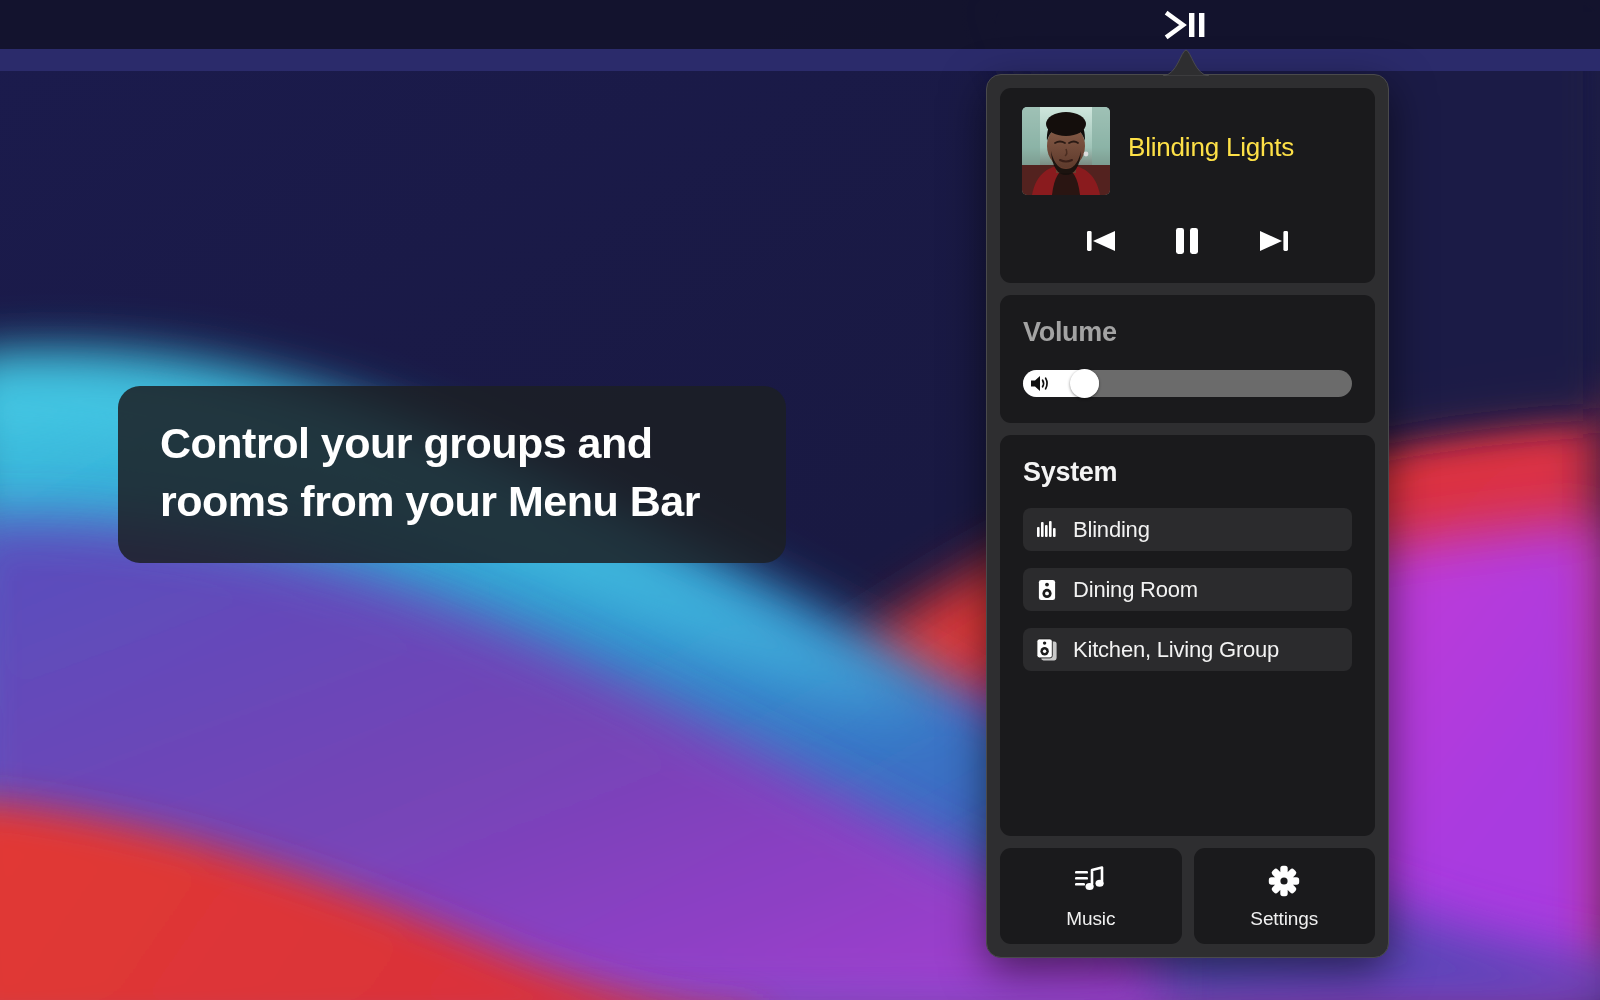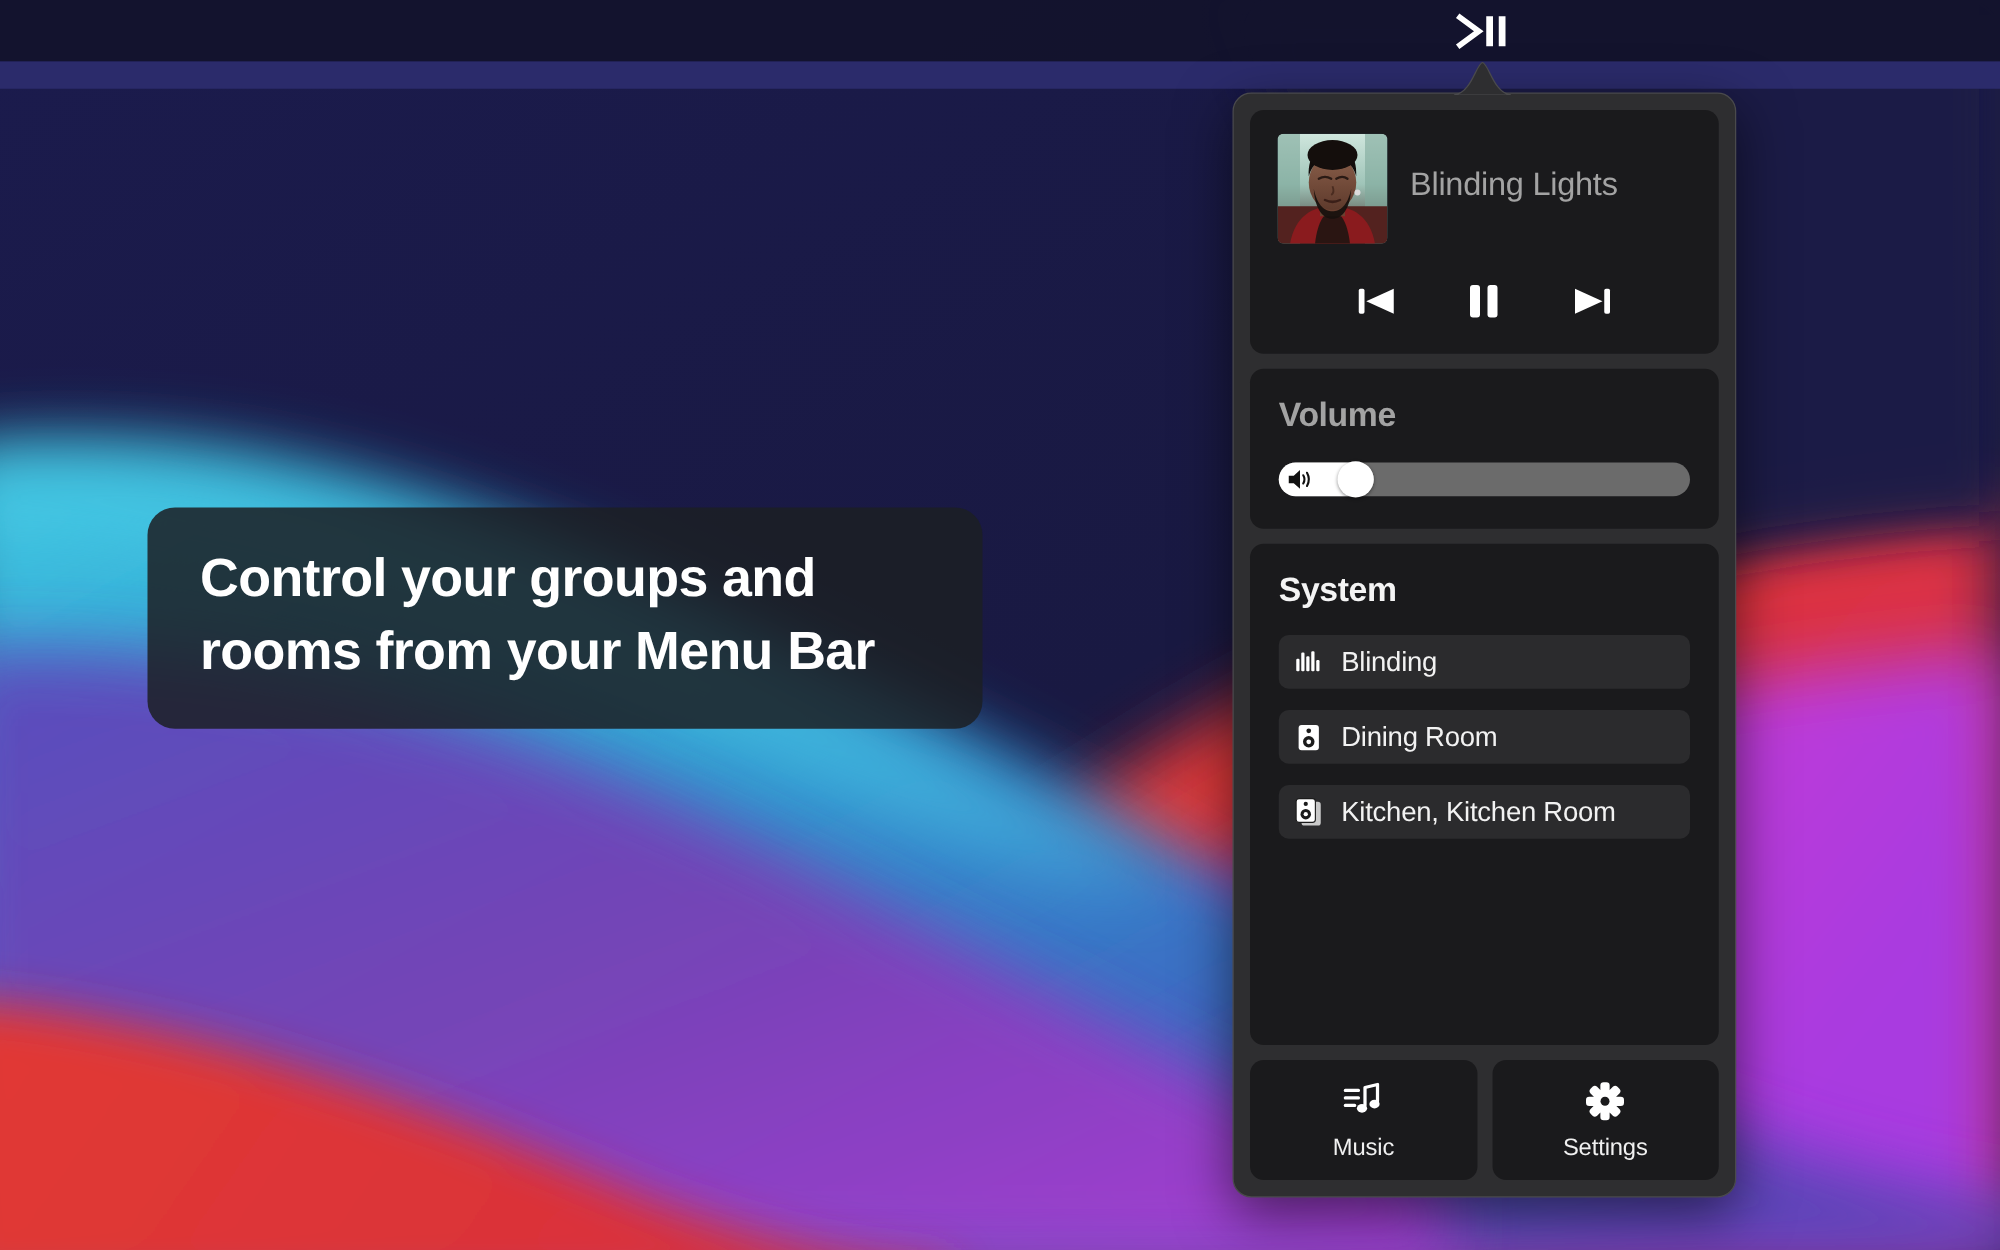--- a/index.html
+++ b/index.html
@@ -26,21 +26,21 @@
   }
   #menubar-icon {
     position:absolute; left:1158px; top:8px;
     width:56px; height:34px;
     display:flex; align-items:center; justify-content:center;
     z-index:31;
   }
 
   
   #caption {
-    position:absolute; left:118px; top:406px;
+    position:absolute; left:118px; top:386px;
     width:668px; padding:28px 44px 32px 42px;
     background:rgba(28,32,36,0.86);
     border-radius:22px;
     z-index:20;
   }
   #caption .cap-line {
     color:#fff; font-size:43px; font-weight:700;
     letter-spacing:-0.5px; line-height:1.36;
     white-space:nowrap;
   }
@@ -70,21 +70,21 @@
   
   #nowplaying { padding:19px 0 22px 0; overflow:hidden; }
   #np-top { display:flex; align-items:center; gap:18px; padding:0 0 0 22px; }
   #album-art {
     width:88px; height:88px; border-radius:5px; flex:0 0 88px;
     overflow:hidden; position:relative; background:#20323a;
   }
   #album-art svg { display:block; width:88px; height:88px; }
   #np-meta { min-width:0; flex:1; overflow:hidden; }
   #np-title {
-    color:#a3a3a3; font-size:26px; font-weight:400;
+    color:#fde047; font-size:26px; font-weight:400;
     letter-spacing:-0.2px; white-space:nowrap; margin-bottom:7px;
   }
   #np-sub {
     font-size:22px; white-space:nowrap; letter-spacing:-0.2px;
     color:#e8e8e8;
   }
   #np-artist { font-weight:700; }
   #np-dash { color:#d8d8d8; font-weight:400; }
   #np-album { color:#e8e8e8; font-weight:400; }
 
@@ -360,21 +360,21 @@
     <div class="room-row">
       <span class="room-icon">
         <svg width="22" height="23" viewBox="0 0 22 23">
           <rect x="5.2" y="3.4" width="15.4" height="19" rx="2.3" fill="#c9c9c9"></rect>
           <rect x="0.9" y="0.9" width="15.4" height="19" rx="2.3" fill="#fff" stroke="#1c1c1c" stroke-width="0.9"></rect>
           <circle cx="8.6" cy="5.1" r="1.7" fill="#1c1c1c"></circle>
           <circle cx="8.6" cy="13.3" r="4.2" fill="#1c1c1c"></circle>
           <circle cx="8.6" cy="13.3" r="1.7" fill="#fff"></circle>
         </svg>
       </span>
-      <span class="room-name">Kitchen, Kitchen Room</span>
+      <span class="room-name">Kitchen, Living Group</span>
     </div>
 
   </div>
 
   <div id="footer">
 
     <div class="foot-btn">
       <span class="foot-icon">
         <svg width="34" height="30" viewBox="0 0 34 30">
           <rect x="1" y="5" width="13" height="2.6" rx="1.2" fill="#fff"></rect>

